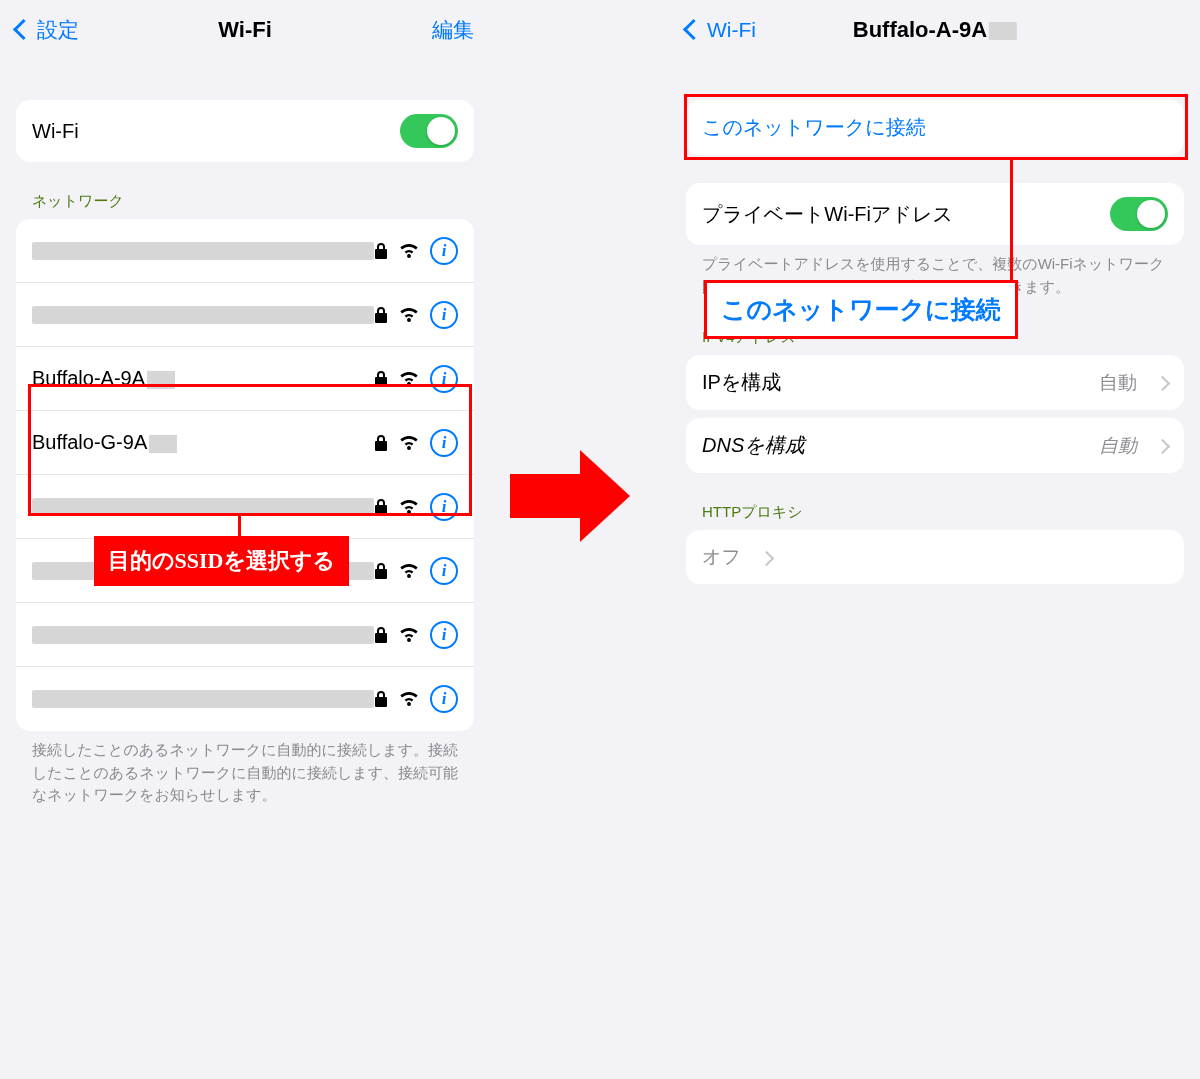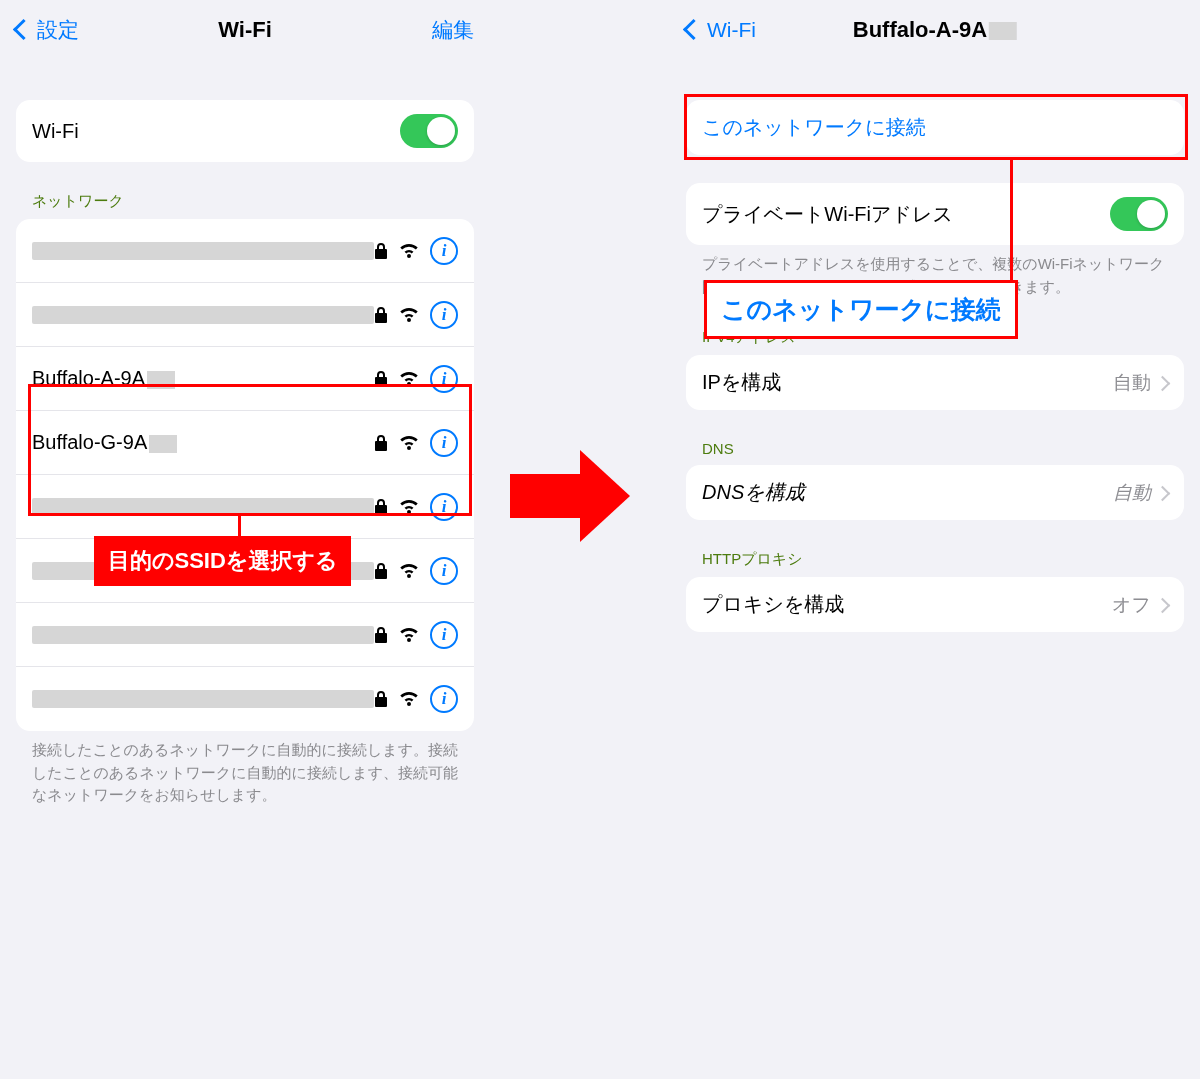--- a/index.html
+++ b/index.html
@@ -78,21 +78,21 @@
   .row {
     display: flex;
     align-items: center;
     padding: 14px 16px;
     min-height: 52px;
     border-bottom: 1px solid #e5e5ea;
     font-size: 20px;
   }
   .row:last-child { border-bottom: none; }
   .row-label { flex: 1; }
-  .row-value { color: #8e8e93; margin-right: 6px; font-size: 19px; }
+  .row-value { color: #8e8e93; margin-right: 20px; font-size: 19px; }
   .row-link { color: #007aff; }
 
   
   .toggle {
     width: 58px; height: 34px;
     background: #34c759;
     border-radius: 17px;
     position: relative;
     cursor: pointer;
   }
@@ -166,20 +166,21 @@
   }
   .red-callout {
     position: absolute;
     background: #ff0000;
     color: #fff;
     font-weight: bold;
     font-size: 22px;
     padding: 10px 14px;
     z-index: 11;
     white-space: nowrap;
+    font-family: Liberation Serif, serif;
   }
   .blue-callout {
     position: absolute;
     background: #fff;
     color: #007aff;
     font-weight: 600;
     font-size: 25px;
     padding: 10px 14px;
     border: 3px solid #ff0000;
     z-index: 11;
@@ -409,33 +410,31 @@
 
     <div class="group-header">IPV4アドレス</div>
     <div class="group" style="margin-top:0;">
       <div class="row">
         <div class="row-label">IPを構成</div>
         <div class="row-value">自動</div>
         <span class="chev-right"></span>
       </div>
     </div>
 
-    <div class="group-header">DNS</div>
     <div class="group" style="margin-top:0;font-style:italic;">
       <div class="row">
         <div class="row-label">DNSを構成</div>
         <div class="row-value">自動</div>
         <span class="chev-right"></span>
       </div>
     </div>
 
     <div class="group-header">HTTPプロキシ</div>
     <div class="group" style="margin-top:0;">
       <div class="row">
-        <div class="row-label">プロキシを構成</div>
         <div class="row-value">オフ</div>
         <span class="chev-right"></span>
       </div>
     </div>
 
     <div class="red-box" style="left:14px; top:94px; width:504px; height:66px;"></div>
     <div class="red-line" style="left:340px; top:160px; width:3px; height:120px;"></div>
     <div class="blue-callout" style="left:34px; top:280px;">このネットワークに接続</div>
   </div>
 </div>

